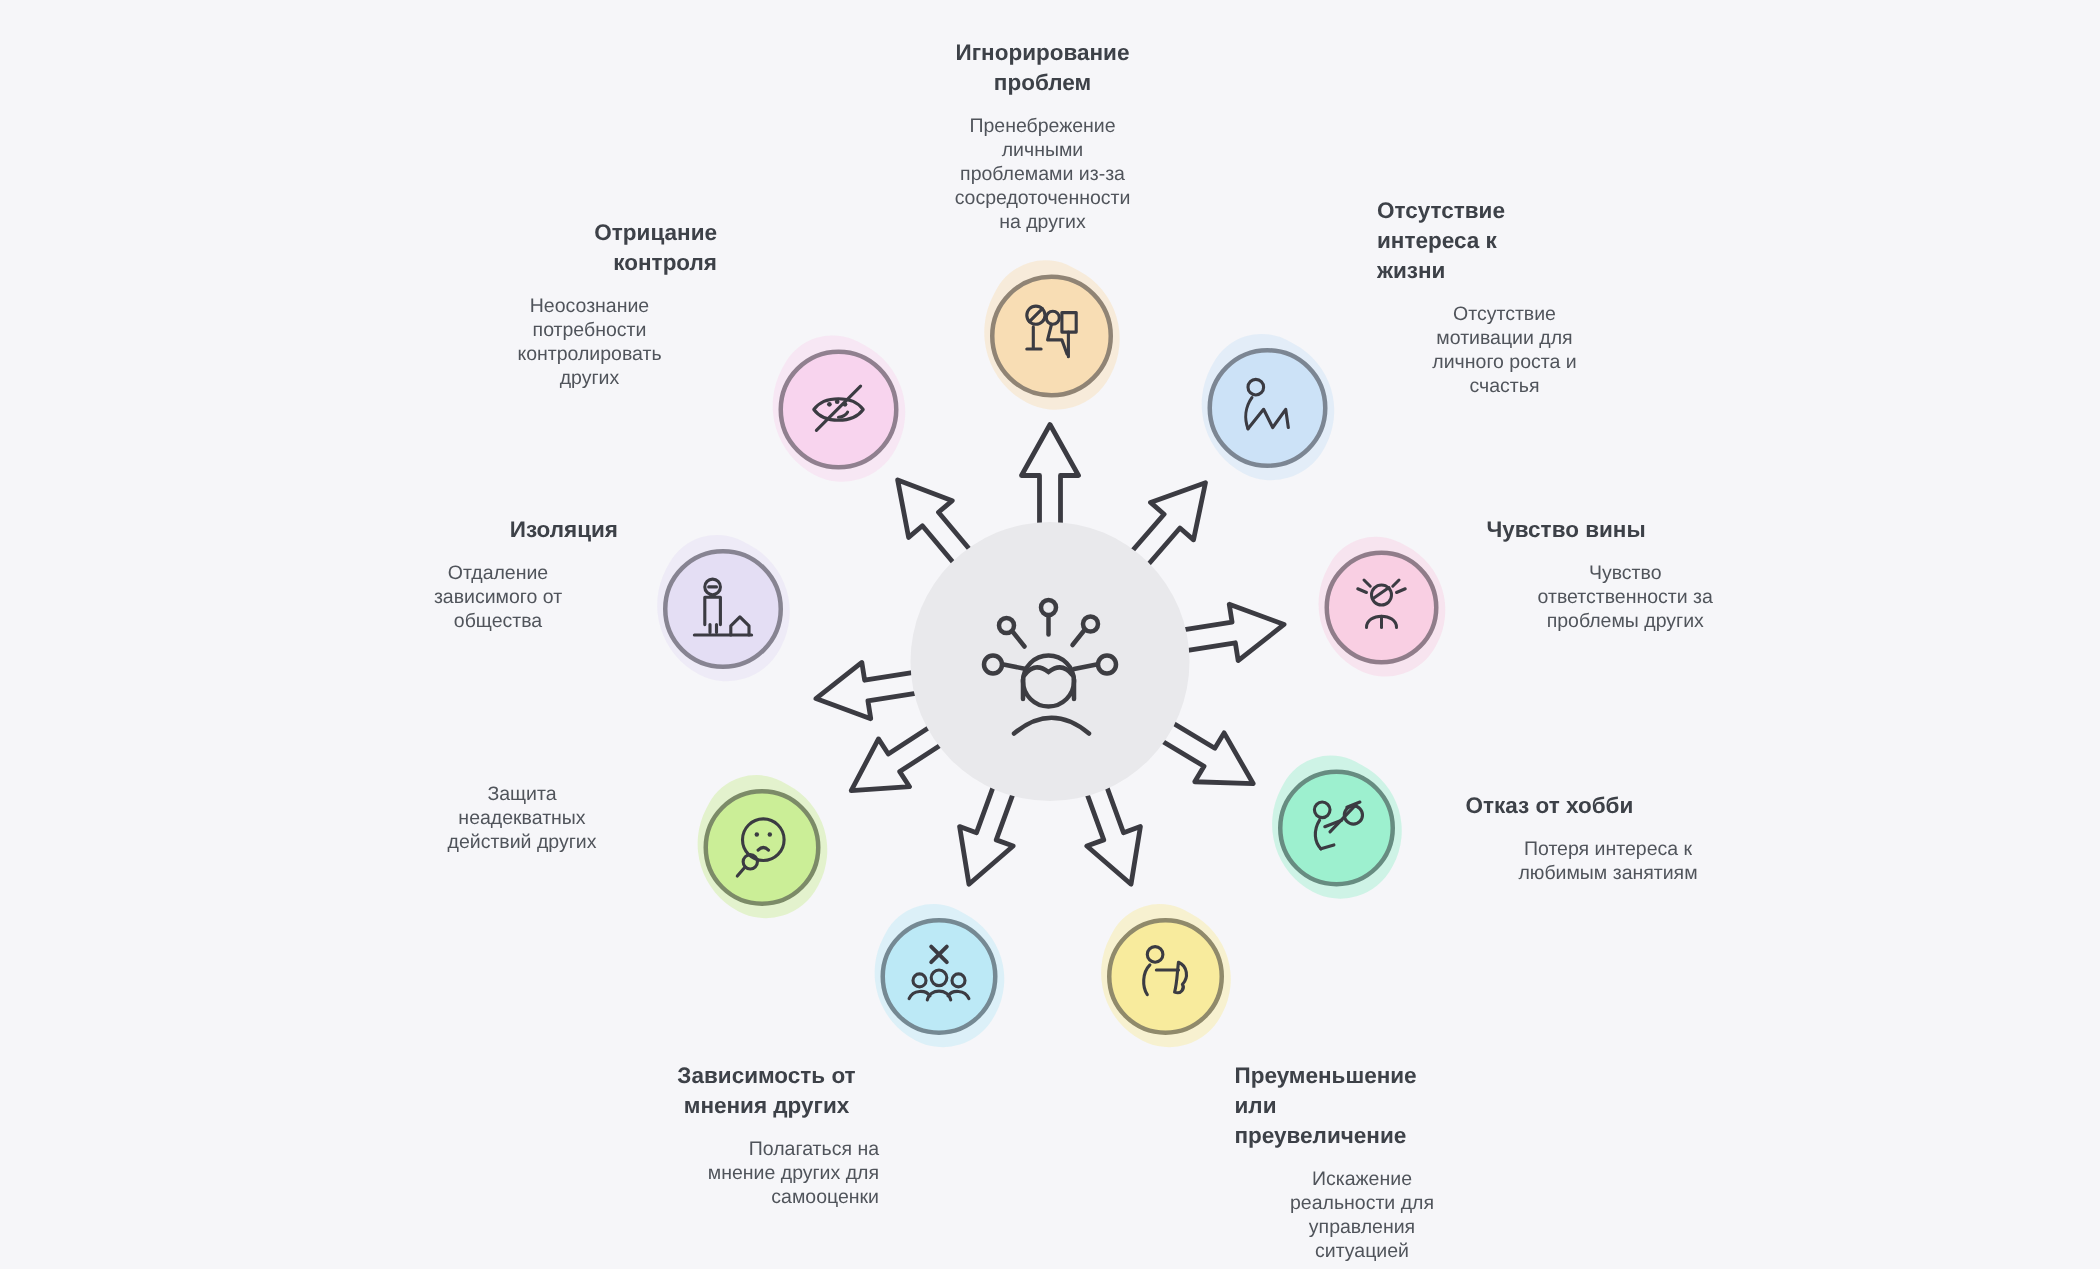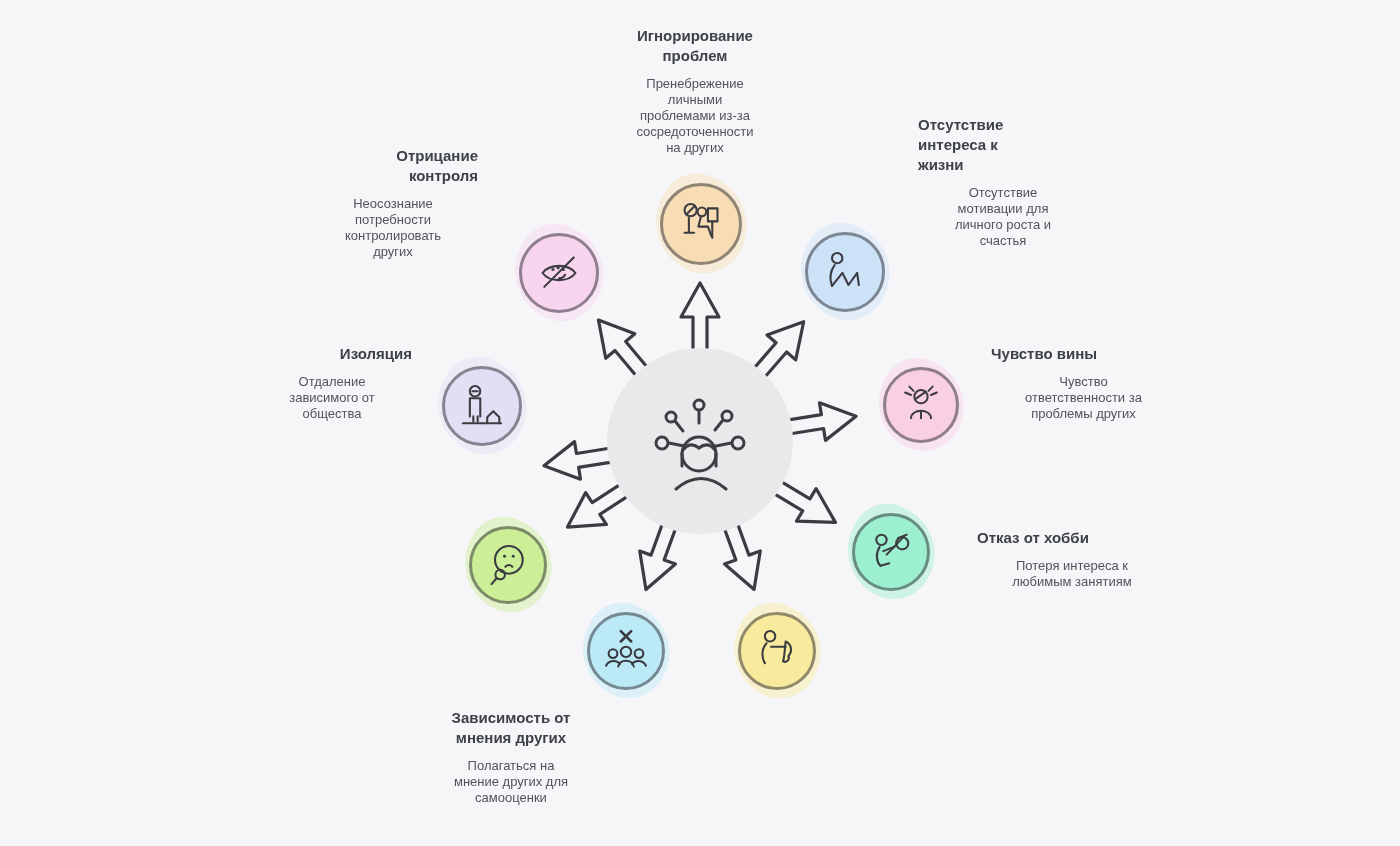--- a/index.html
+++ b/index.html
@@ -26,26 +26,26 @@
   #b1{left:805px;top:232px;width:80px;height:80px}
   #b2{left:883px;top:367px;width:76px;height:76px}
   #b3{left:852px;top:513px;width:78px;height:78px}
   #b4{left:738px;top:612px;width:78px;height:78px}
   #b5{left:587px;top:612px;width:78px;height:78px}
   #b6{left:469px;top:526px;width:78px;height:78px}
   #b7{left:442px;top:366px;width:80px;height:80px}
   #b8{left:519px;top:233px;width:80px;height:80px}
   
   #t0{left:591px;top:26px;width:208px;text-align:center}
-  #t1{left:918px;top:115px;width:170px}
+  #t1{left:918px;top:131px;width:170px}
   #t2{left:991px;top:344px;width:185px}
   #t3{left:977px;top:528px;width:190px}
   #t4{left:823px;top:708px;width:170px}
   #t5{left:436px;top:708px;width:150px;text-align:center}
-  #t5 p{}
+  #t5 p{text-align:right}
   #t6{left:263px;top:511px;width:170px;text-align:right}
   #t7{left:252px;top:344px;width:160px;text-align:right}
   #t8{left:308px;top:146px;width:170px;text-align:right}
 </style>
 </head>
 <body>
 
 <div class="canvas">
 
   <svg class="center-svg" width="1400" height="846" viewBox="0 0 1400 846">
@@ -189,28 +189,40 @@
     <h3>Отказ от хобби</h3>
     <p>Потеря интереса к
 любимым занятиям</p>
   </div>
   <div class="tb" id="t2">
     <h3>Чувство вины</h3>
     <p>Чувство
 ответственности за
 проблемы других</p>
   </div>
+  <div class="tb" id="t4">
+    <h3>Преуменьшение
+или
+преувеличение</h3>
+    <p>Искажение
+реальности для
+управления
+ситуацией</p>
+  </div>
   <div class="tb" id="t5">
     <h3>Зависимость от
 мнения других</h3>
     <p>Полагаться на
 мнение других для
 самооценки</p>
   </div>
   <div class="tb" id="t6">
+    <p>Защита
+неадекватных
+действий других</p>
   </div>
   <div class="tb" id="t7">
     <h3>Изоляция</h3>
     <p>Отдаление
 зависимого от
 общества</p>
   </div>
   <div class="tb" id="t8">
     <h3>Отрицание
 контроля</h3>

